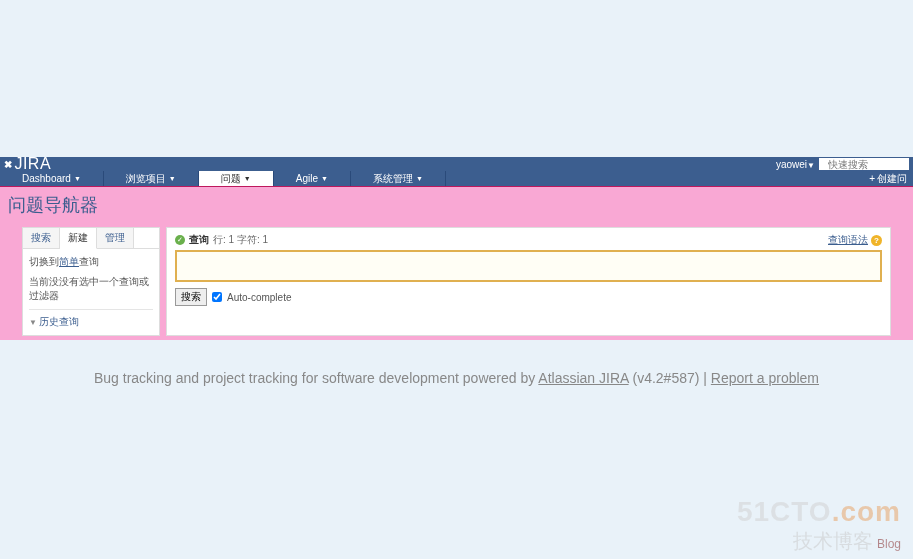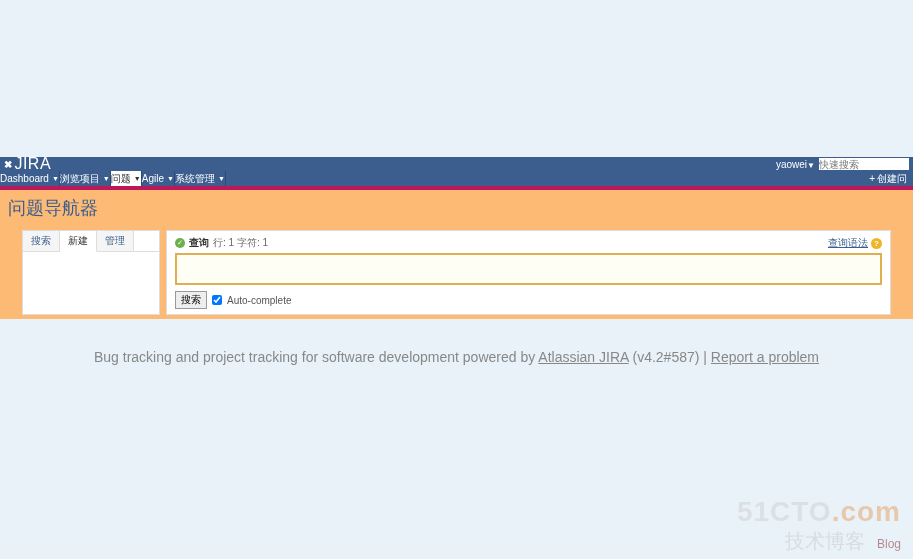--- a/index.html
+++ b/index.html
@@ -4,29 +4,29 @@
 <style>
 * { box-sizing: border-box; margin: 0; padding: 0; }
 body { font-family: Arial, sans-serif; font-size: 11px; background: #e9f2f9; color: #333; width: 913px; height: 559px; overflow: hidden; position: relative; }
 .top-blank { height: 157px; background: #e9f2f9; }
 .header-bar { height: 14px; background: #3c5e8f; display: flex; align-items: center; padding: 0 4px; color: #fff; }
 .logo-x { font-weight: bold; font-size: 10px; margin-right: 2px; }
 .logo-text { font-weight: normal; font-size: 16px; letter-spacing: 0.5px; }
 .header-spacer { flex: 1; }
 .user-link { color: #fff; font-size: 10px; margin-right: 4px; }
 .user-dd { font-size: 8px; }
-.search-box { width: 90px; height: 12px; background: #fff; border: none; font-size: 10px; padding: 0 0; color: #999; }
+.search-box { width: 90px; height: 12px; background: #fff; border: none; font-size: 10px; padding: 0 9px; color: #999; }
 .nav-bar { height: 15px; background: #3c5e8f; display: flex; align-items: stretch; padding: 0; }
-.nav-item { display: flex; align-items: center; padding: 0 0; color: #fff; font-size: 10px; cursor: pointer; border-right: 1px solid #2a4a7a; }
+.nav-item { display: flex; align-items: center; padding: 0 22px; color: #fff; font-size: 10px; cursor: pointer; border-right: 1px solid #2a4a7a; }
 .nav-item.active { background: #fff; color: #333; }
 .nav-dd { font-size: 7px; margin-left: 3px; }
 .nav-spacer { flex: 1; }
 .nav-create { display: flex; align-items: center; padding: 0 6px; color: #fff; font-size: 10px; }
 .nav-plus { font-size: 10px; margin-right: 2px; }
-.content-wrap { background: #fdba74; border-top: 4px solid #be185d; }
+.content-wrap { background: #f9a8d4; border-top: 1px solid #be185d; }
 .page-title { color: #3c5e8f; font-size: 18px; font-weight: normal; padding: 6px 8px; }
 .main-flex { display: flex; padding: 4px 22px; gap: 6px; }
 .sidebar { width: 138px; background: #fff; border: 1px solid #ddd; }
 .side-tabs { display: flex; border-bottom: 1px solid #ddd; }
 .side-tab { flex: 0 0 auto; padding: 3px 8px; font-size: 10px; color: #3c5e8f; cursor: pointer; border-right: 1px solid #ddd; background: #f5f5f5; }
 .side-tab.active { background: #fff; border-bottom: 1px solid #fff; margin-bottom: -1px; color: #333; }
 .side-body { padding: 6px; font-size: 10px; color: #555; }
 .side-text { margin-bottom: 6px; line-height: 1.4; }
 .side-link { color: #3c5e8f; }
 .side-section { border-top: 1px solid #e5e5e5; padding-top: 5px; margin-top: 6px; }
@@ -42,21 +42,21 @@
 .query-textarea { width: 100%; height: 32px; border: 2px solid #e0b050; background: #fffef5; resize: none; font-size: 10px; padding: 2px; }
 .query-footer { display: flex; align-items: center; margin-top: 4px; gap: 5px; }
 .search-btn { font-size: 10px; padding: 1px 5px; border: 1px solid #999; background: #eee; cursor: pointer; }
 .ac-check { width: 10px; height: 10px; }
 .ac-label { font-size: 10px; color: #555; }
 .footer-text { text-align: center; font-size: 14px; color: #888; padding: 30px 0 10px; }
 .footer-link { color: #888; }
 .watermark { position: absolute; right: 12px; bottom: 4px; text-align: right; opacity: 0.5; pointer-events: none; }
 .wm-top { font-size: 28px; font-weight: bold; color: #d0d0d0; letter-spacing: 1px; }
 .wm-top .orange { color: #e8a060; margin-top: 45px; }
-.wm-bot { font-size: 20px; color: #c8c8c8; display: flex; align-items: baseline; gap: 12px; justify-content: flex-end; }
+.wm-bot { font-size: 20px; color: #c8c8c8; display: flex; align-items: baseline; gap: 4px; justify-content: flex-end; }
 .wm-blog { font-size: 12px; color: #7f1d1d; }
 </style>
 </head>
 <body>
 
 <div class="top-blank"></div>
 
 <div class="header-bar">
   <span class="logo-x">✖</span>
   <span class="logo-text">JIRA</span>
@@ -95,20 +95,29 @@
 
 <div class="content-wrap">
   <h1 class="page-title">问题导航器</h1>
   <div class="main-flex">
     <div class="sidebar">
       <div class="side-tabs">
         <div class="side-tab">搜索</div>
         <div class="side-tab active">新建</div>
         <div class="side-tab">管理</div>
       </div>
+      <div class="side-body">
+        <div class="side-text">
+          <span>切换到</span><a href="#" class="side-link">简单</a><span>查询</span>
+        </div>
+        <div class="side-text">当前没没有选中一个查询或过滤器</div>
+        <div class="side-section">
+          <span class="disc-tri">▼</span><span class="side-link">历史查询</span>
+        </div>
+      </div>
     </div>
 
     <div class="main-panel">
       <div class="query-header">
         <span class="ok-icon">✓</span>
         <span class="query-label">查询</span>
         <span class="query-info">行: 1 字符: 1</span>
         <div class="qh-spacer"></div>
         <a href="#" class="syntax-link">查询语法</a>
         <span class="help-icon">?</span>

